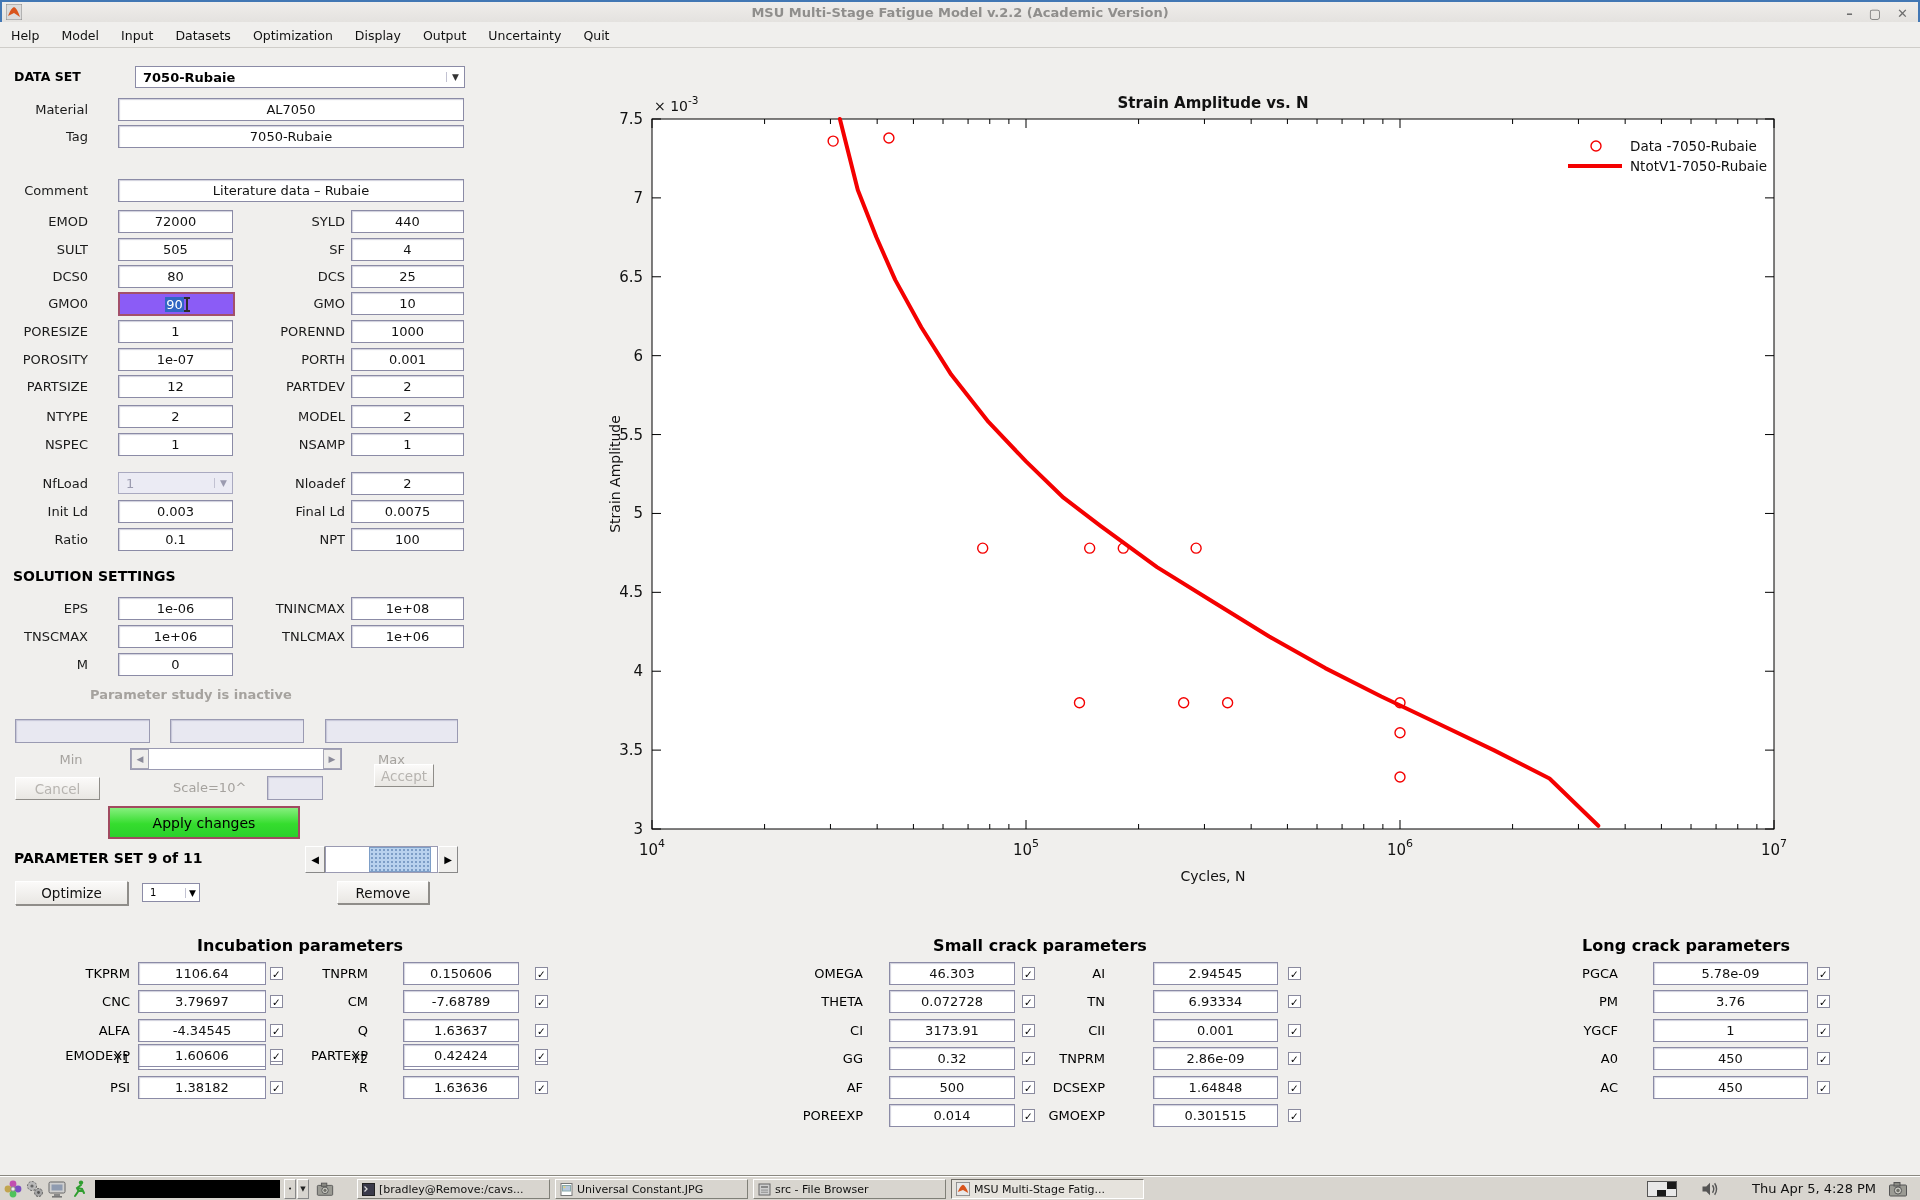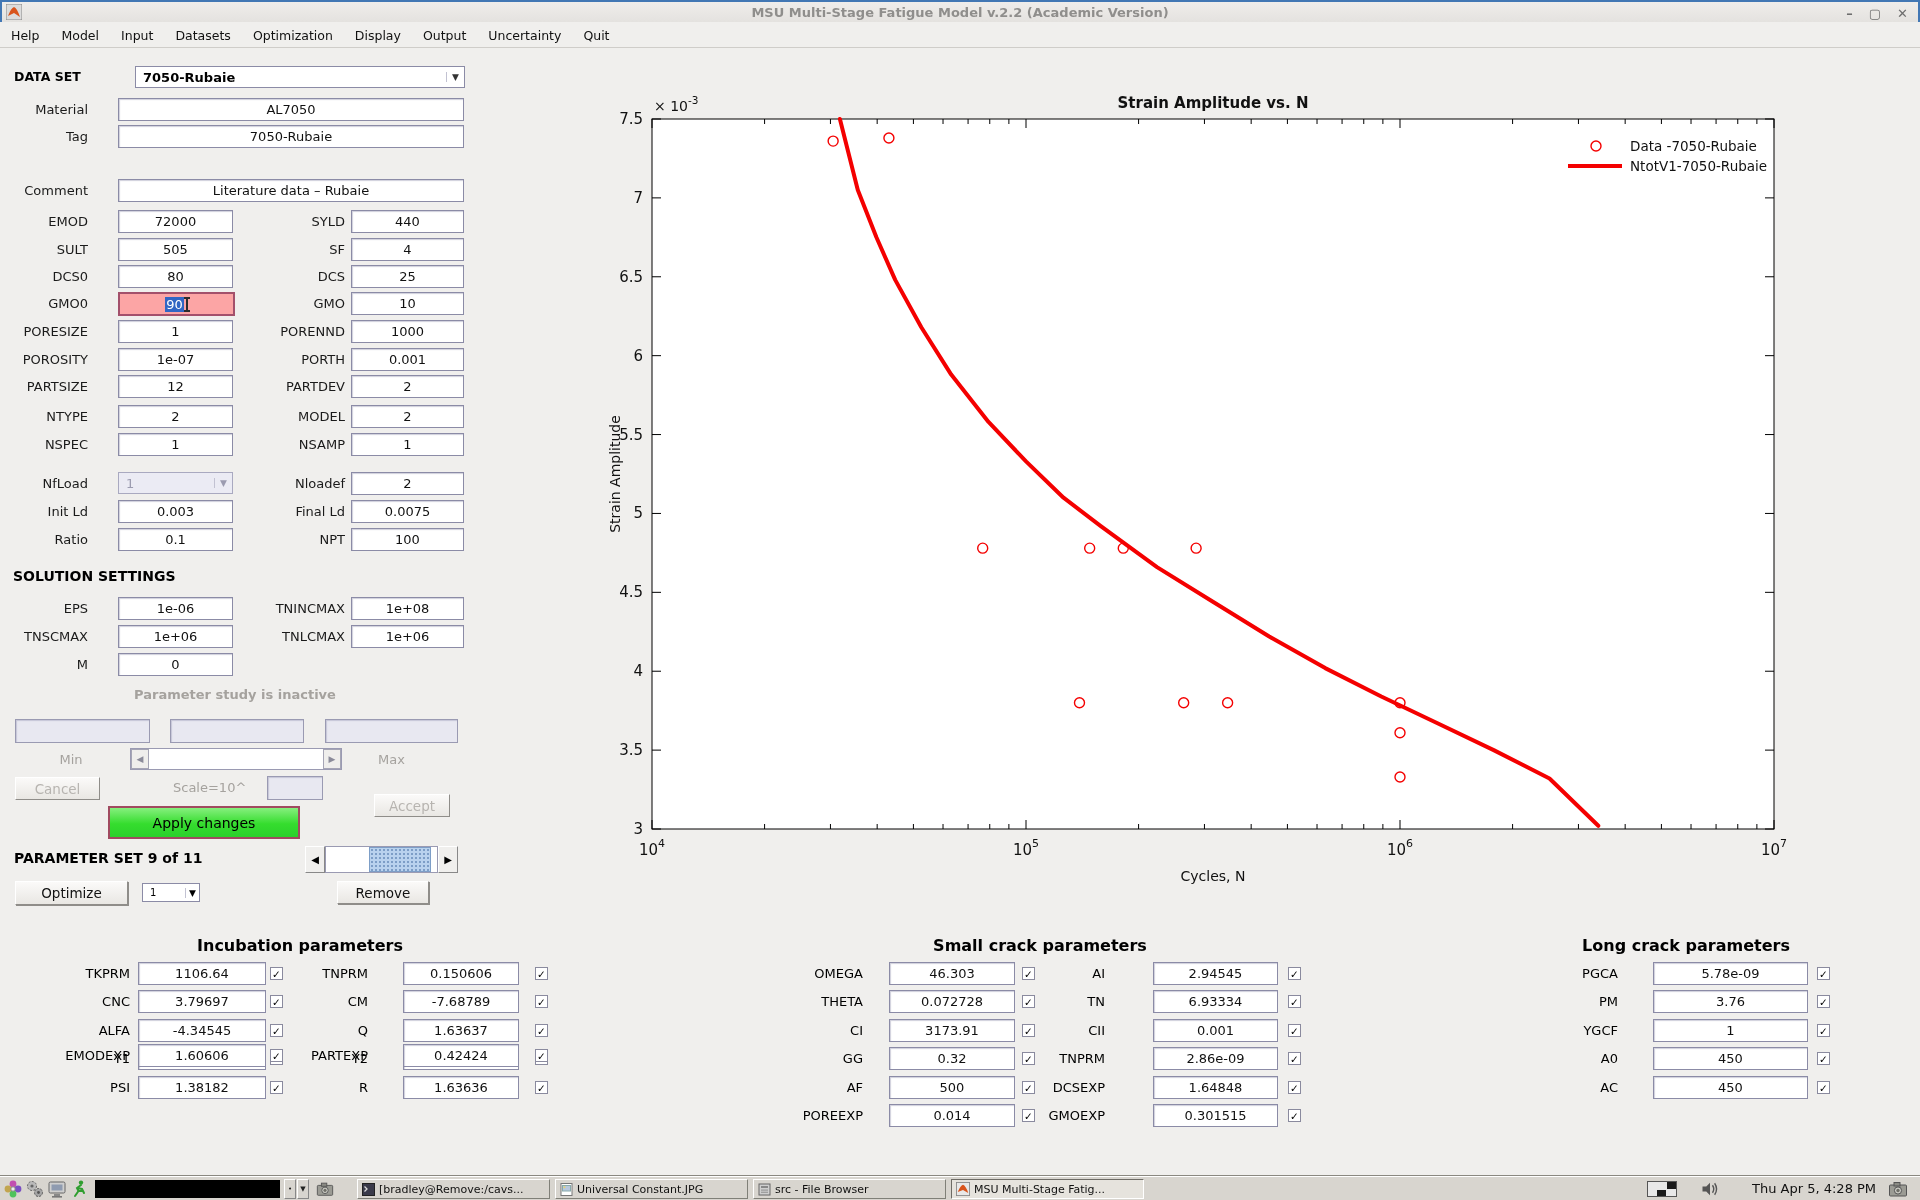--- a/index.html
+++ b/index.html
@@ -39,21 +39,21 @@
   
   .combo { background:#fff; border:1px solid #8b8ba6; display:flex; align-items:center; cursor:default; }
   .combo .cval { flex:1; padding-left:7px; font-size:13px; }
   .combo .carr { width:18px; text-align:center; font-size:9px; color:#333;
     border-left:1px solid #c2c2d2; }
   .combo.bold .cval { font-weight:bold; }
   .combo.disabled { background:#ebebf4; border-color:#a9a9c0; }
   .combo.disabled .cval, .combo.disabled .carr { color:#9b9bb0; }
 
   
-  .selfld { position:absolute; left:118px; width:117px; height:24px; background:#fca5a5;
+  .selfld { position:absolute; left:118px; width:117px; height:24px; background:#8b5cf6;
     border:2px solid #a3506b; display:flex; align-items:center; justify-content:center;
     font-size:13px; }
   .selfld .seltxt { background:#3166c4; color:#fff; padding:0 1px; }
   .selfld .ibeam { width:2px; height:15px; background:#2c2c2c; margin-left:2px; position:relative; }
   .selfld .ibeam:before, .selfld .ibeam:after { content:""; position:absolute; left:-2px;
     width:6px; height:2px; background:#2c2c2c; }
   .selfld .ibeam:after { bottom:0; }
 
   .hdr { position:absolute; font-weight:bold; color:#000; }
 
@@ -271,37 +271,37 @@
     <span class="lb lb1">TNSCMAX</span>
     <input class="fld f1" value="1e+06" style="">
     <span class="lb lb2">TNLCMAX</span>
     <input class="fld f2" value="1e+06" style="">
   </div>
   <div class="prow" style="top:653px">
     <span class="lb lb1">M</span>
     <input class="fld f1" value="0" style="">
   </div>
 
-  <div class="hdr graytxt" style="left:90px;top:687px;width:290px;text-align:center;font-size:13px">Parameter study is inactive</div>
+  <div class="hdr graytxt" style="left:90px;top:687px;width:290px;text-align:left;font-size:13px">Parameter study is inactive</div>
   <div class="dbox" style="left:15px;top:719px;width:135px"></div>
   <div class="dbox" style="left:170px;top:719px;width:134px"></div>
   <div class="dbox" style="left:325px;top:719px;width:133px"></div>
 
   <span class="lb graytxt" style="position:absolute;left:50px;top:752px;width:42px;text-align:center">Min</span>
   <div class="sbar" style="left:130px;top:748px;width:212px;height:22px">
     <span class="sbtn" style="width:18px">◀</span>
     <span class="strack"></span>
     <span class="sbtn" style="width:18px">▶</span>
   </div>
   <span class="lb graytxt" style="position:absolute;left:378px;top:752px;width:34px">Max</span>
 
   <div class="btn disabled" style="left:15px;top:777px;width:85px;height:23px">Cancel</div>
   <span class="lb graytxt" style="position:absolute;left:173px;top:780px;width:70px">Scale=10^</span>
   <div class="dbox" style="left:267px;top:776px;width:56px"></div>
-  <div class="btn disabled" style="left:374px;top:794px;width:76px;height:23px">Accept</div>
+  <div class="btn disabled" style="left:374px;top:764px;width:60px;height:23px">Accept</div>
 
   <div class="applybtn" style="left:108px;top:806px;width:192px;height:33px">Apply changes</div>
 
   <div class="hdr" style="left:14px;top:850px;font-size:14px">PARAMETER SET 9 of 11</div>
   <div class="sbar2" style="left:305px;top:846px;width:153px;height:27px">
     <span class="sbtn">◀</span>
     <span class="strack">
       <span class="thumb"></span>
     </span>
     <span class="sbtn">▶</span>

